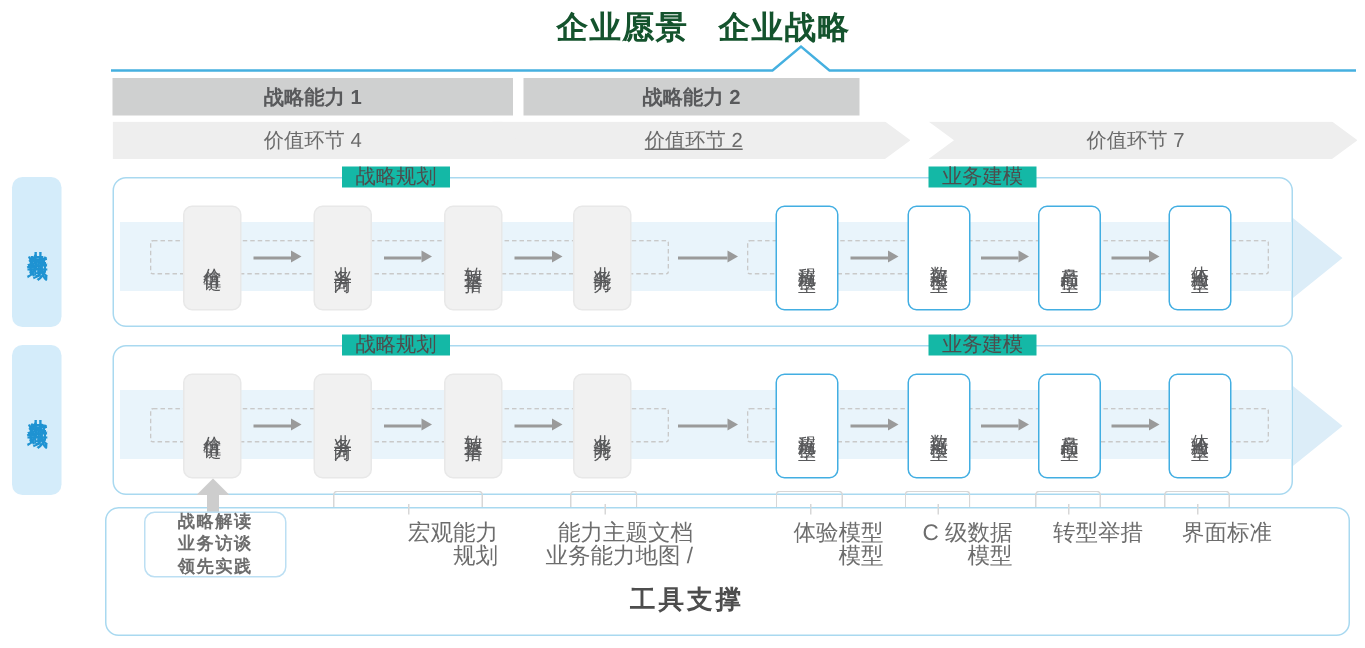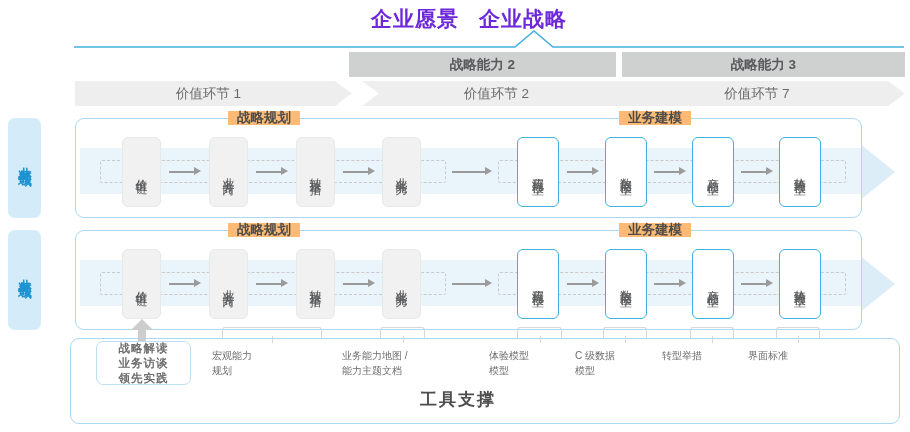--- a/index.html
+++ b/index.html
@@ -2,21 +2,21 @@
 <html><head>
 <meta charset="utf-8">
 <style>
   html,body{margin:0;padding:0;background:#ffffff;}
   body{width:910px;height:432px;overflow:hidden;
        font-family:"Liberation Sans","DejaVu Sans",sans-serif;color:#595959;}
   #stage{position:relative;width:910px;height:432px;}
 
   
   .vision-title{position:absolute;top:6px;font-size:21px;font-weight:bold;
-      color:#6d28d9;letter-spacing:1px;line-height:26px;white-space:nowrap;}
+      color:#14532d;letter-spacing:1px;line-height:26px;white-space:nowrap;}
 
   
   .cap-bar{position:absolute;top:52px;height:25px;background:#cfd0d0;
       font-size:13.5px;font-weight:bold;color:#58595b;
       display:flex;align-items:center;justify-content:center;}
   .vl-bar{position:absolute;top:81px;height:25px;background:#eeeeee;
       font-size:13.5px;color:#6a6a6a;
       display:flex;align-items:center;justify-content:center;}
   .vl-1{clip-path:polygon(0 0,calc(100% - 17px) 0,100% 50%,calc(100% - 17px) 100%,0 100%);}
   .vl-n{clip-path:polygon(0 0,calc(100% - 17px) 0,100% 50%,calc(100% - 17px) 100%,0 100%,17px 50%);}
@@ -29,22 +29,22 @@
 
   
   .row-shell{position:absolute;left:75px;width:787px;height:100px;
       border:1.3px solid #a9d9f0;border-radius:9px;box-sizing:border-box;
       background:#ffffff;}
   .band{position:absolute;left:80px;width:775px;height:46px;background:#e9f4fb;}
   .bandhead{position:absolute;width:0;height:0;
       border-top:42px solid transparent;border-bottom:42px solid transparent;
       border-left:52px solid #dcedf8;}
 
-  .group-label{position:absolute;font-size:13.5px;font-weight:bold;color:#4d4d4d;
-      background:#fdba74;padding:0 9px;white-space:nowrap;line-height:14px;text-align:center;}
+  .group-label{position:absolute;font-size:13.5px;font-weight:normal;color:#4d4d4d;
+      background:#14b8a6;padding:0 9px;white-space:nowrap;line-height:14px;text-align:center;}
 
   
   .dashed-track{position:absolute;height:23px;border:1.2px dashed #c9c9c9;
       box-sizing:border-box;border-radius:2px;}
 
   
   .step{position:absolute;height:70px;border-radius:6px;box-sizing:border-box;
       display:flex;align-items:center;justify-content:center;
       writing-mode:vertical-rl;font-size:12px;letter-spacing:2px;
       color:#58595b;line-height:16px;}
@@ -64,21 +64,21 @@
       border-left:11px solid transparent;border-right:11px solid transparent;
       border-bottom:11px solid #cdcdcd;}
   .uparrow .stem{position:absolute;top:10px;left:7px;width:8px;height:16px;background:#cdcdcd;}
 
   
   .bracket{position:absolute;height:16px;}
   .bracket .top{position:absolute;top:0;left:0;right:0;height:10px;
       border:1.4px solid #d7d7d7;border-bottom:none;border-radius:3px 3px 0 0;}
   .bracket .stem{position:absolute;top:9px;left:50%;width:1.4px;height:7px;background:#d7d7d7;}
 
-  .tool-label{position:absolute;font-size:10px;color:#6d6d6d;text-align:left;
+  .tool-label{position:absolute;font-size:15px;color:#6d6d6d;text-align:right;
       line-height:15px;white-space:nowrap;}
 
   .tool-box{position:absolute;border:1.3px solid #bcdff3;border-radius:7px;
       background:#ffffff;font-size:11.5px;font-weight:bold;color:#6d6d6d;
       line-height:15px;text-align:center;display:flex;align-items:center;
       justify-content:center;flex-direction:column;letter-spacing:1px;}
 
   .bottom-shell{position:absolute;left:70px;top:338px;width:830px;height:86px;
       border:1.3px solid #a9d9f0;border-radius:9px;box-sizing:border-box;}
   .footer-title{position:absolute;font-size:17px;font-weight:bold;color:#4d4d4d;
@@ -89,31 +89,31 @@
 
 <div id="stage">
 
   <div class="vision-title" style="left:371px;">企业愿景</div>
   <div class="vision-title" style="left:479px;">企业战略</div>
 
   <svg style="position:absolute;left:68px;top:28px;" width="842" height="22">
     <path d="M6,19 L447,19 L466,3 L485,19 L836,19" fill="none" stroke="#45b0e0" stroke-width="1.6"></path>
   </svg>
 
-  <div class="cap-bar" style="left:349px;width:267px;">
+  <div class="cap-bar" style="left:75px;width:267px;">
+    <span>战略能力 1</span>
+  </div>
+  <div class="cap-bar" style="left:349px;width:224px;">
     <span>战略能力 2</span>
   </div>
-  <div class="cap-bar" style="left:622px;width:283px;">
-    <span>战略能力 3</span>
-  </div>
 
   <div class="vl-bar vl-1" style="left:75px;width:277px;">
-    <span style="margin-right:10px">价值环节 1</span>
-  </div>
-  <div class="vl-bar vl-n" style="left:362px;width:279px;">
+    <span style="margin-right:10px">价值环节 4</span>
+  </div>
+  <div class="vl-bar vl-n" style="left:328px;width:279px;text-decoration:underline;">
     <span style="margin-right:10px">价值环节 2</span>
   </div>
   <div class="vl-bar vl-n" style="left:619px;width:286px;">
     <span style="margin-right:10px">价值环节 7</span>
   </div>
 
   <div class="domain-tab" style="top:118px;height:100px;">
     <span>业务领域 1</span>
   </div>
   <div class="domain-tab" style="top:230px;height:100px;">
@@ -286,22 +286,22 @@
   <div class="bracket" style="left:776px;top:327px;width:44px;">
       <div class="top"></div>
       <div class="stem"></div>
     </div>
 
   <div class="tool-label" style="left:212px;top:348px;width:120px;">
     <div>宏观能力</div>
     <div>规划</div>
   </div>
   <div class="tool-label" style="left:342px;top:348px;width:120px;">
+    <div>能力主题文档</div>
     <div>业务能力地图 /</div>
-    <div>能力主题文档</div>
   </div>
   <div class="tool-label" style="left:489px;top:348px;width:100px;">
     <div>体验模型</div>
     <div>模型</div>
   </div>
   <div class="tool-label" style="left:575px;top:348px;width:100px;">
     <div>C 级数据</div>
     <div>模型</div>
   </div>
   <div class="tool-label" style="left:662px;top:348px;width:100px;">

